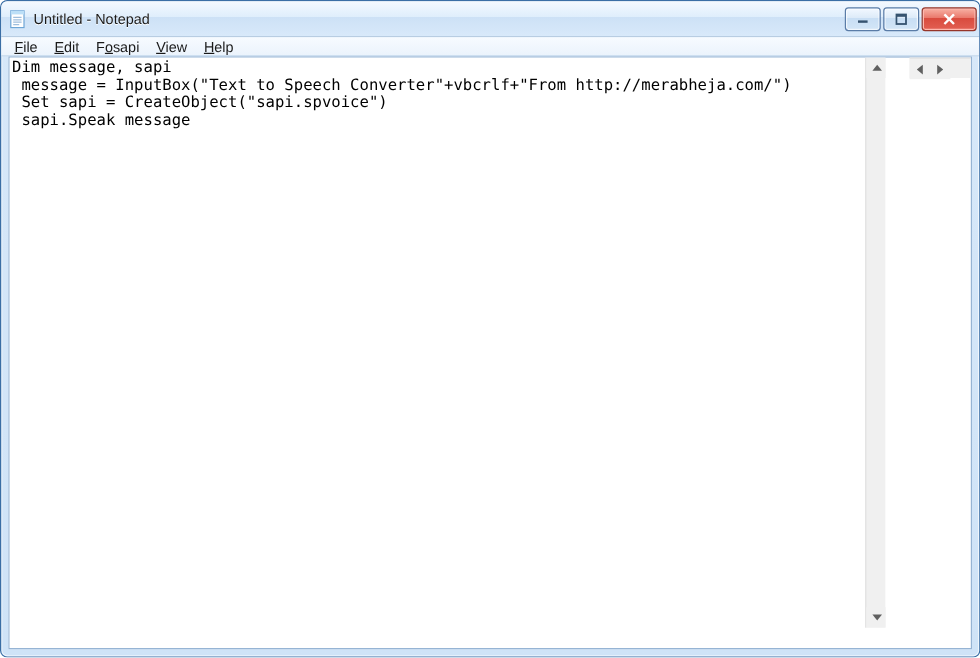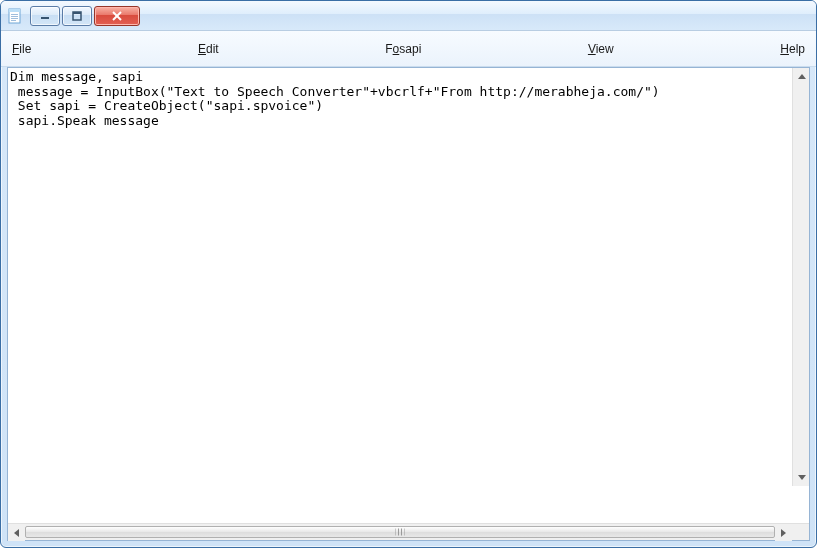--- a/index.html
+++ b/index.html
@@ -70,44 +70,43 @@
   .win-btn.close {
     width: 46px;
     background: linear-gradient(to bottom, #f8b2a5 0%, #e9776a 45%, #d94b3e 46%, #e26053 100%);
     border-color: #963529;
     box-shadow: inset 0 0 0 1px #ffb8ae;
   }
   .win-btn svg { display:block; }
 
   
   .menubar {
-    height: 36px;
+    height: 16px;
     display: flex;
     align-items: center;
     padding: 0 4px;
     background: linear-gradient(to bottom, #f7fbff 0%, #ebf3fc 100%);
     border-bottom: 1px solid #cadcee;
     gap: 0;
-    justify-content: space-between;
   }
   .menu-item {
     padding: 2px 7px;
     color: #1a1a1a;
     cursor: default;
   }
   .menu-item .mn { text-decoration: underline; }
 
   
   .client {
     flex: 1;
     margin: 0 6px 6px 6px;
     border: 1px solid #96b4d4;
     background: #fff;
     display: flex;
-    flex-direction: column;
+    flex-direction: row;
     position: relative;
     gap: 20px;
   }
   .editor-wrap {
     flex: 1;
     position: relative;
     overflow: hidden;
   }
   .editor {
     width: 100%;
@@ -213,20 +212,21 @@
     <span class="title-icon">
       <svg width="16" height="16" viewBox="0 0 16 16">
         <rect x="2" y="1" width="11" height="14" fill="#ffffff" stroke="#6fa6d6" stroke-width="1"></rect>
         <rect x="2" y="1" width="11" height="3" fill="#bcdff7"></rect>
         <line x1="4" y1="6.5" x2="11" y2="6.5" stroke="#9fbedd" stroke-width="1"></line>
         <line x1="4" y1="8.5" x2="11" y2="8.5" stroke="#9fbedd" stroke-width="1"></line>
         <line x1="4" y1="10.5" x2="11" y2="10.5" stroke="#9fbedd" stroke-width="1"></line>
         <line x1="4" y1="12.5" x2="9" y2="12.5" stroke="#9fbedd" stroke-width="1"></line>
       </svg>
     </span>
+    <span class="title-text">Untitled - Notepad</span>
     <div class="win-controls">
       <div class="win-btn">
         <svg width="10" height="10">
             <rect x="1" y="6" width="8" height="2" fill="#36536f"></rect>
           </svg>
       </div>
       <div class="win-btn">
         <svg width="10" height="10">
             <rect x="1" y="1" width="8" height="8" fill="none" stroke="#36536f" stroke-width="1.5"></rect>
             <rect x="1" y="1" width="8" height="2" fill="#36536f"></rect>

